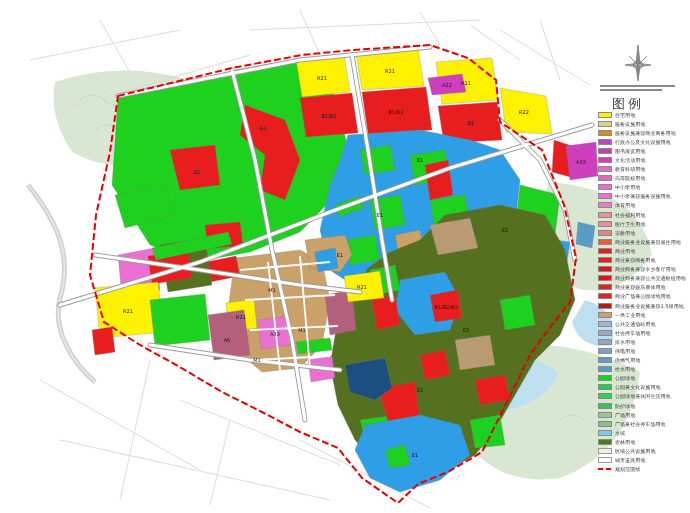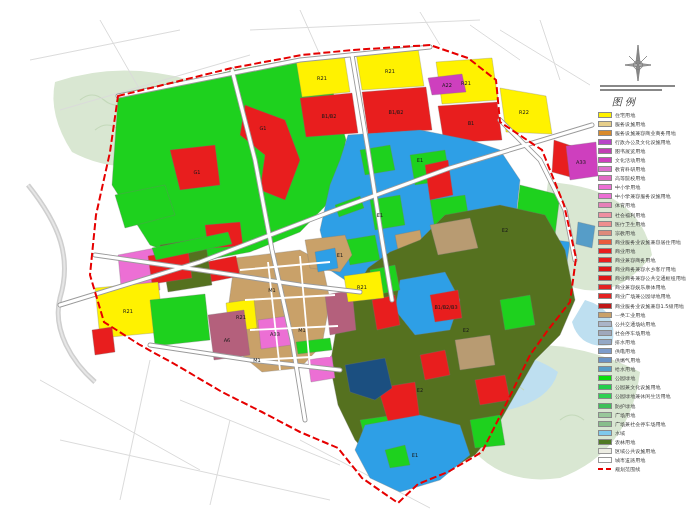--- a/index.html
+++ b/index.html
@@ -4,21 +4,21 @@
 <style>
   html,body{margin:0;padding:0;background:#ffffff;}
   .canvas{position:relative;width:690px;height:513px;background:#fff;overflow:hidden;
           font-family:"DejaVu Sans",sans-serif;}
   #mapsvg{position:absolute;left:0;top:0;}
   .side{position:absolute;left:596px;top:0;width:94px;height:513px;}
   .compass{position:absolute;top:42px;left:22px;}
   .scalebar{position:absolute;top:85px;left:4px;width:86px;}
   .sb-row{display:flex;height:2px;margin-bottom:2px;}
   .sb-seg{height:2px;border:0.5px solid #888;box-sizing:border-box;}
-  .legend-title{position:absolute;top:95px;left:16px;font-size:10px;color:#444;letter-spacing:3px;font-style:italic;}
+  .legend-title{position:absolute;top:95px;left:16px;font-size:13px;color:#444;letter-spacing:3px;}
   .legend-list{position:absolute;top:110px;left:2px;width:92px;}
   .lrow{display:flex;align-items:center;height:9.1px;gap:3px;}
   .sw{width:14px;height:6px;flex:0 0 14px;border:0.5px solid #8a8a8a;box-sizing:border-box;}
   .sw.dash{border:none;height:2px;background:repeating-linear-gradient(90deg,#E60000 0 5px,#ffffff 5px 8px);}
   .sw.outline{border:0.5px solid #999;}
   .ltext{font-size:5.5px;line-height:6px;color:#3a3a3a;white-space:nowrap;transform-origin:left center;transform:scale(.92);}
   .zlabel{font-size:5px;fill:#1a1a1a;text-anchor:middle;font-family:"DejaVu Sans",sans-serif;}
 </style>
 </head>
 <body>

